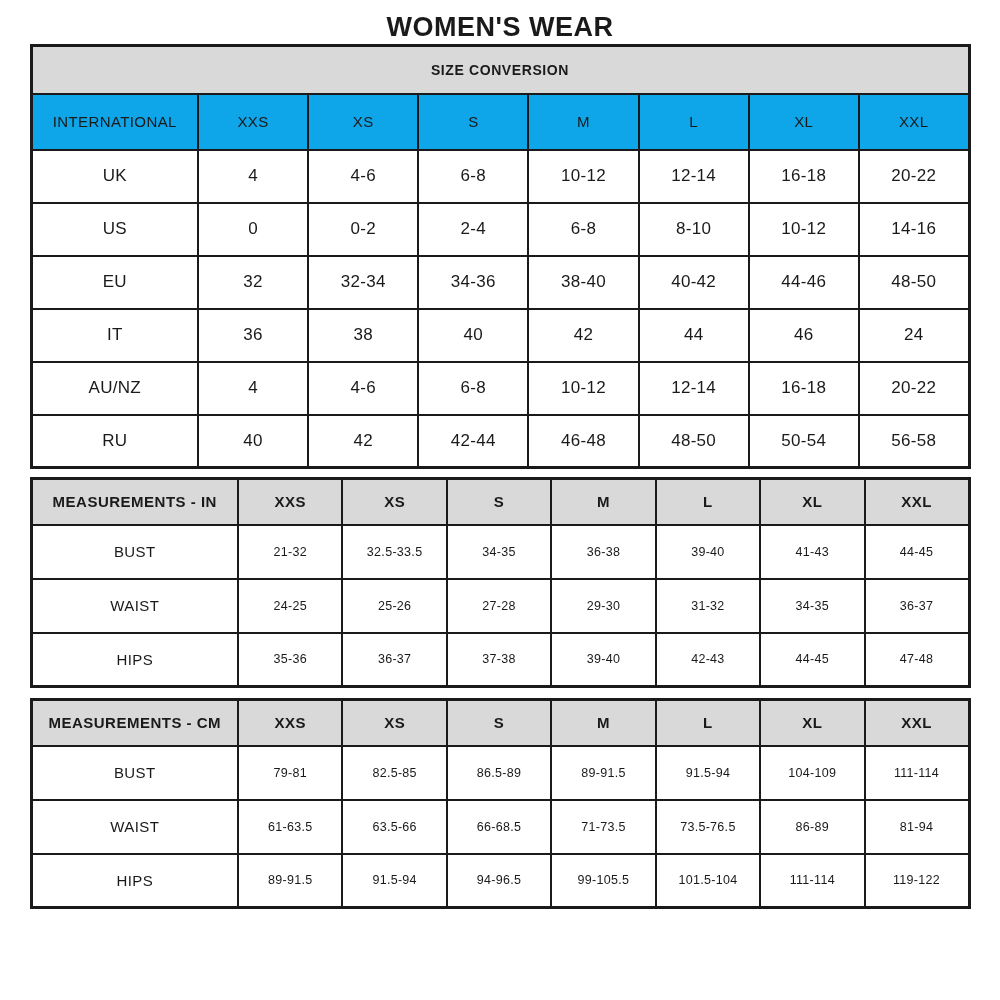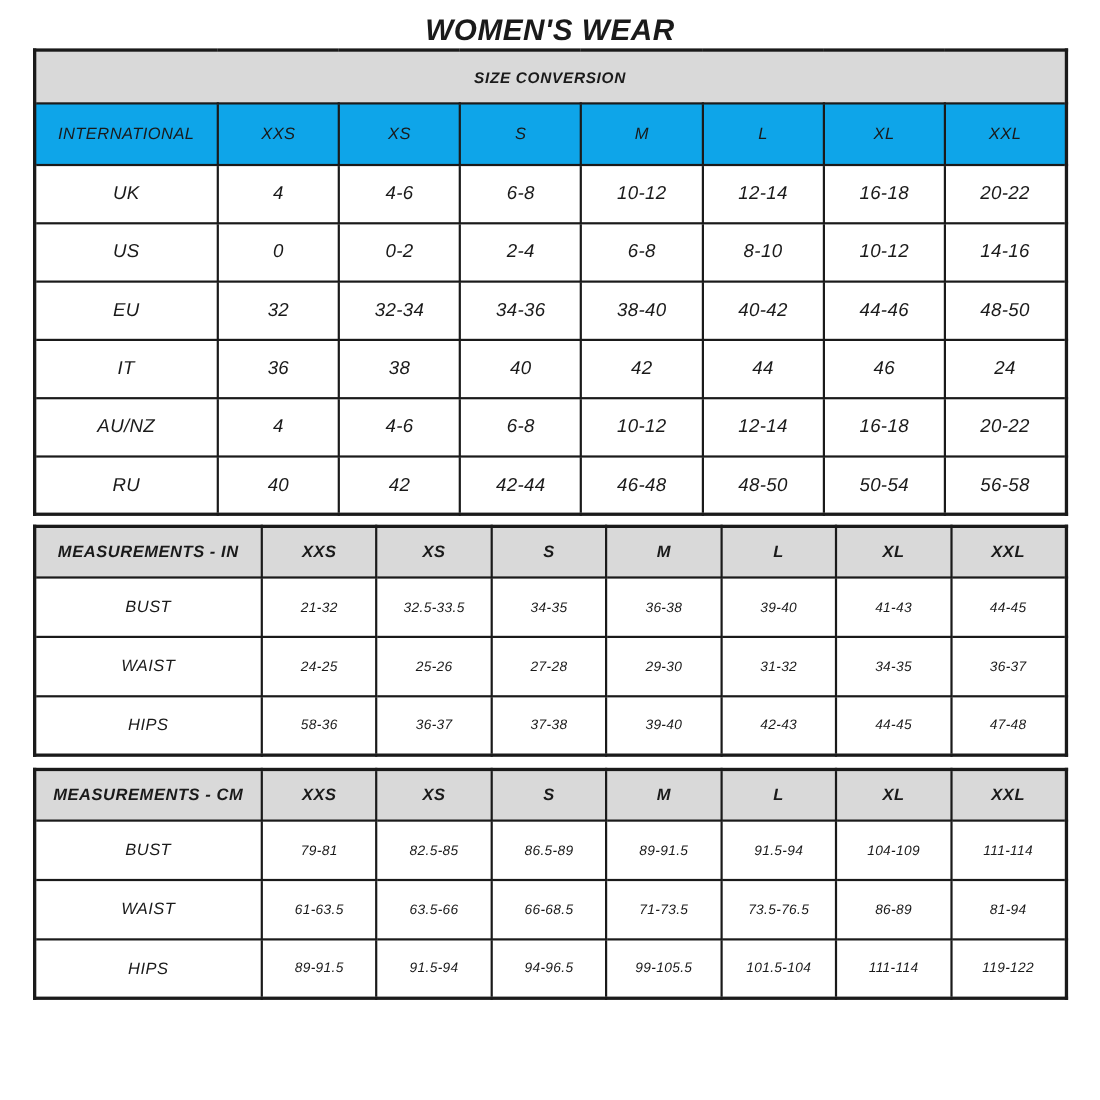--- a/index.html
+++ b/index.html
@@ -8,21 +8,20 @@
     padding: 0;
     background: var(--page-bg, #ffffff);
     font-family: "Liberation Sans", sans-serif;
     color: var(--text, #1a1a1a);
   }
   .page {
     width: 1000px;
     height: 1000px;
     background: var(--page-bg, #ffffff);
     overflow: hidden;
-    font-style: italic;
   }
   .page-title {
     margin: 0;
     padding-top: 12px;
     height: 44px;
     text-align: center;
     font-size: 27px;
     font-weight: 700;
     letter-spacing: 0.5px;
     color: var(--text, #1a1a1a);
@@ -217,21 +216,21 @@
           <td>24-25</td>
           <td>25-26</td>
           <td>27-28</td>
           <td>29-30</td>
           <td>31-32</td>
           <td>34-35</td>
           <td>36-37</td>
         </tr>
         <tr>
           <th class="row-label">HIPS</th>
-          <td>58-36</td>
+          <td>35-36</td>
           <td>36-37</td>
           <td>37-38</td>
           <td>39-40</td>
           <td>42-43</td>
           <td>44-45</td>
           <td>47-48</td>
         </tr>
       </tbody>
     </table>
 

